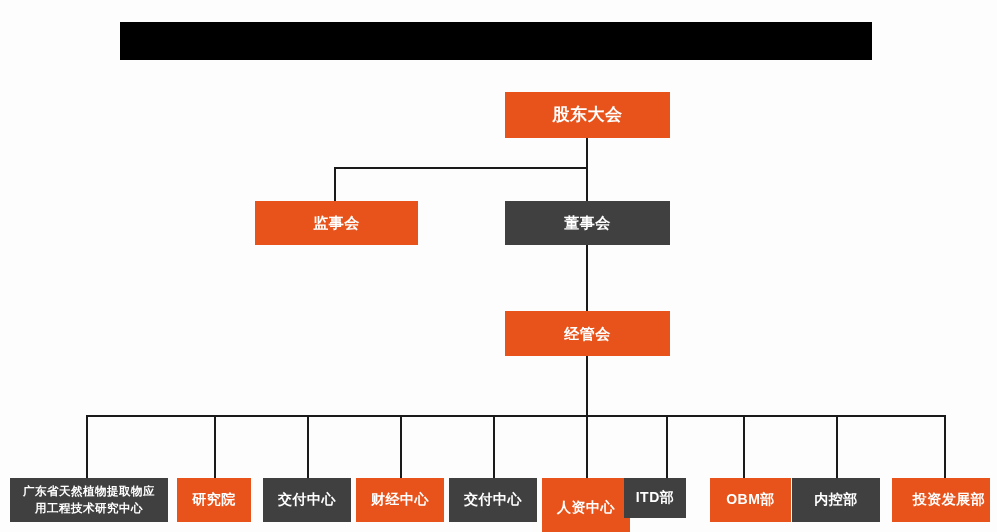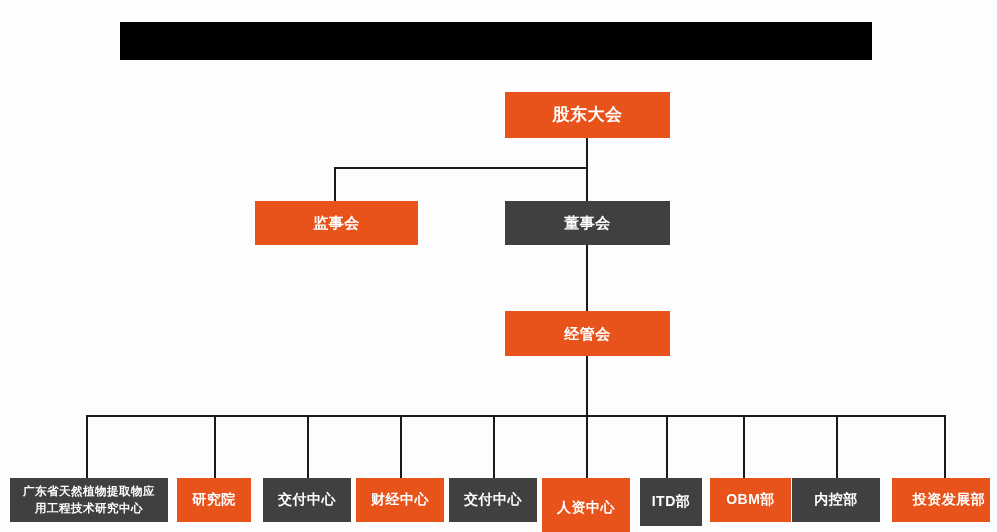--- a/index.html
+++ b/index.html
@@ -134,21 +134,21 @@
   </div>
 
   <div class="node node-l4 light" style="left:449px; top:478px; width:88px; height:44px;">
     <span>交付中心</span>
   </div>
 
   <div class="node node-l4 dark" style="left:542px; top:478px; width:88px; height:60px;">
     <span>人资中心</span>
   </div>
 
-  <div class="node node-l4 light" style="left:640px; top:478px; width:62px; height:48px;">
+  <div class="node node-l4 light" style="left:624px; top:478px; width:62px; height:40px;">
     <span>ITD部</span>
   </div>
 
   <div class="node node-l4 dark" style="left:710px; top:478px; width:81px; height:44px;">
     <span>OBM部</span>
   </div>
 
   <div class="node node-l4 light" style="left:792px; top:478px; width:88px; height:44px;">
     <span>内控部</span>
   </div>

